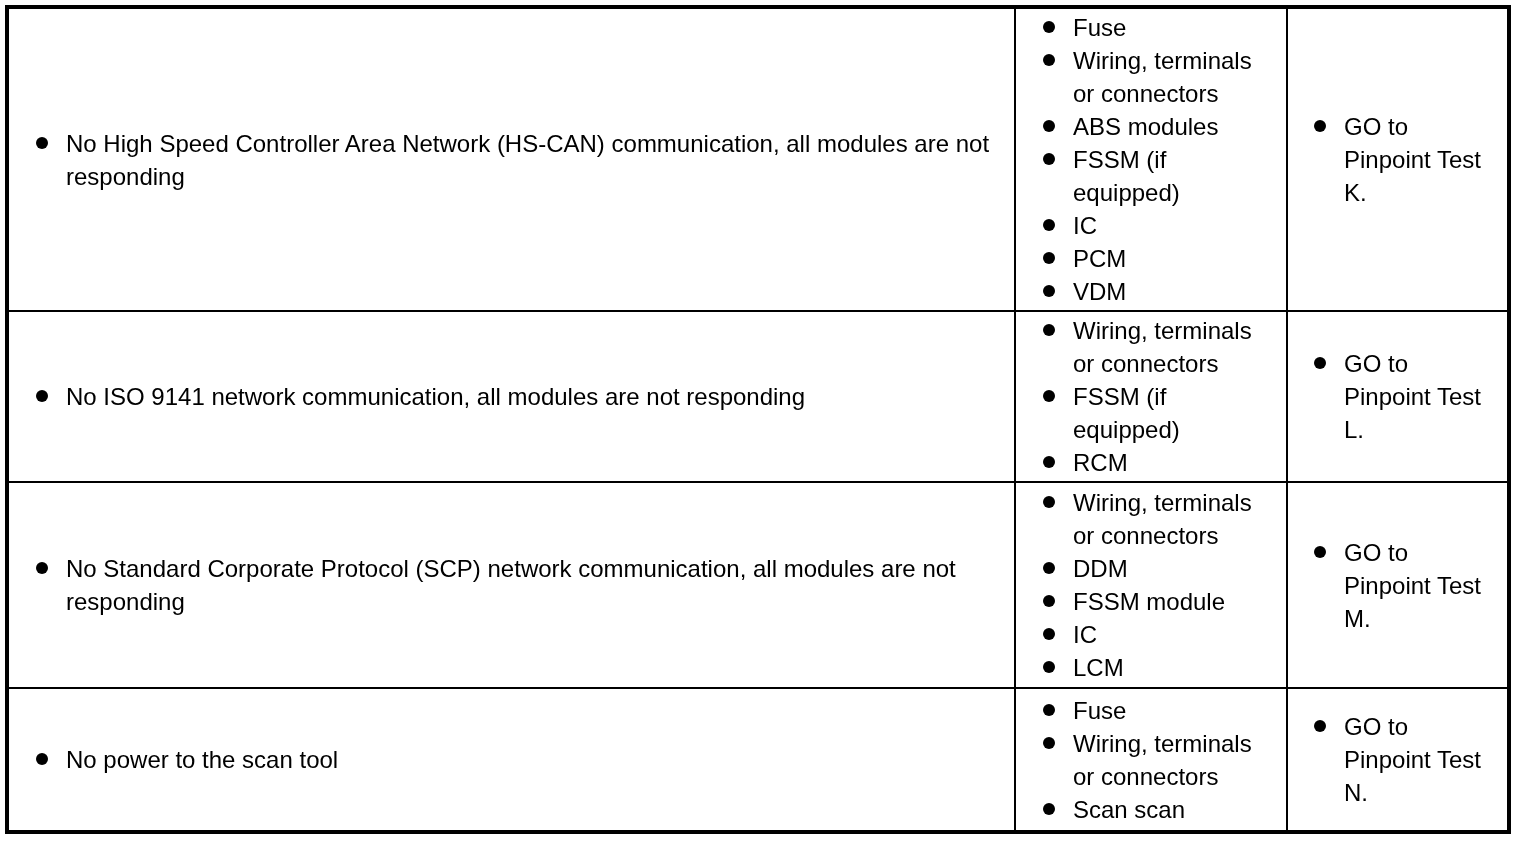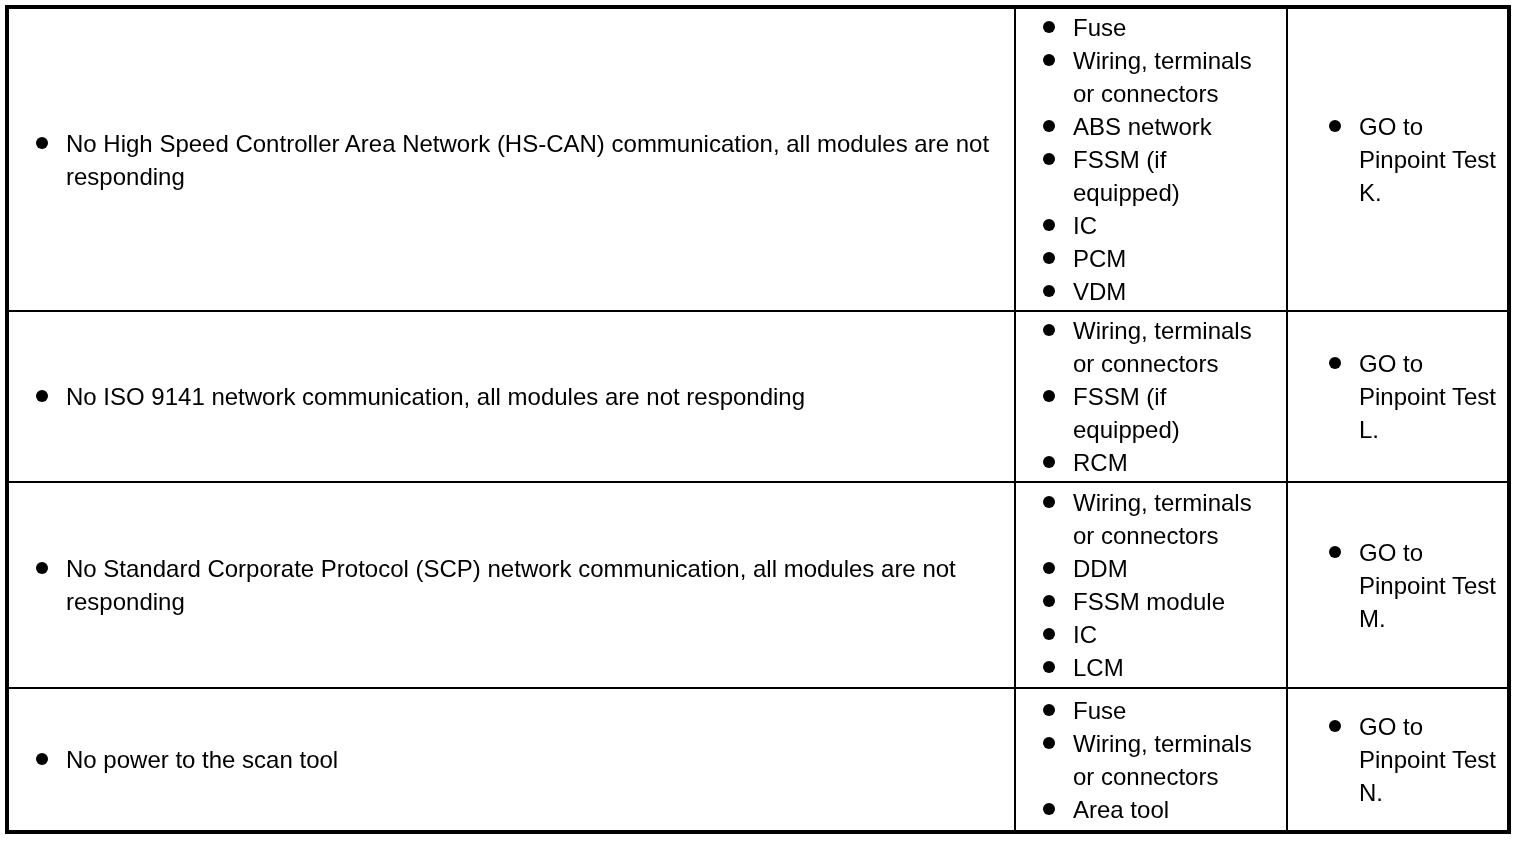--- a/index.html
+++ b/index.html
@@ -28,21 +28,21 @@
     padding-top: 1px;
     padding-bottom: 1px;
   }
   tr.r0 { height: 300px; }
   tr.r1 { height: 170px; }
   tr.r2 { height: 206px; }
   tr.r3 { height: 144px; }
 
   td.symptom-cell  { padding-left: 26px; padding-right: 4px; }
   td.sources-cell  { padding-left: 26px; padding-right: 14px; }
-  td.action-cell   { padding-left: 40px; padding-right: 8px; }
+  td.action-cell   { padding-left: 25px; padding-right: 8px; }
 
   ul.bullet-list {
     list-style: none;
     margin: 1px;
     padding: 0;
     font-size: 24px;
     line-height: 33px;
   }
   ul.bullet-list li {
     position: relative;
@@ -73,21 +73,21 @@
         <tr class="r0">
           <td class="symptom-cell">
             <ul class="bullet-list">
               <li>No High Speed Controller Area Network (HS-CAN) communication, all modules are not responding</li>
             </ul>
           </td>
           <td class="sources-cell">
             <ul class="bullet-list">
               <li>Fuse</li>
               <li>Wiring, terminals or connectors</li>
-              <li>ABS network</li>
+              <li>ABS modules</li>
               <li>FSSM (if equipped)</li>
               <li>IC</li>
               <li>PCM</li>
               <li>VDM</li>
             </ul>
           </td>
           <td class="action-cell">
             <ul class="bullet-list">
               <li>GO to Pinpoint Test K.</li>
             </ul>
@@ -136,21 +136,21 @@
         <tr class="r3">
           <td class="symptom-cell">
             <ul class="bullet-list">
               <li>No power to the scan tool</li>
             </ul>
           </td>
           <td class="sources-cell">
             <ul class="bullet-list">
               <li>Fuse</li>
               <li>Wiring, terminals or connectors</li>
-              <li>Area tool</li>
+              <li>Scan scan</li>
             </ul>
           </td>
           <td class="action-cell">
             <ul class="bullet-list">
               <li>GO to Pinpoint Test N.</li>
             </ul>
           </td>
         </tr>
       </tbody>
   </table>

